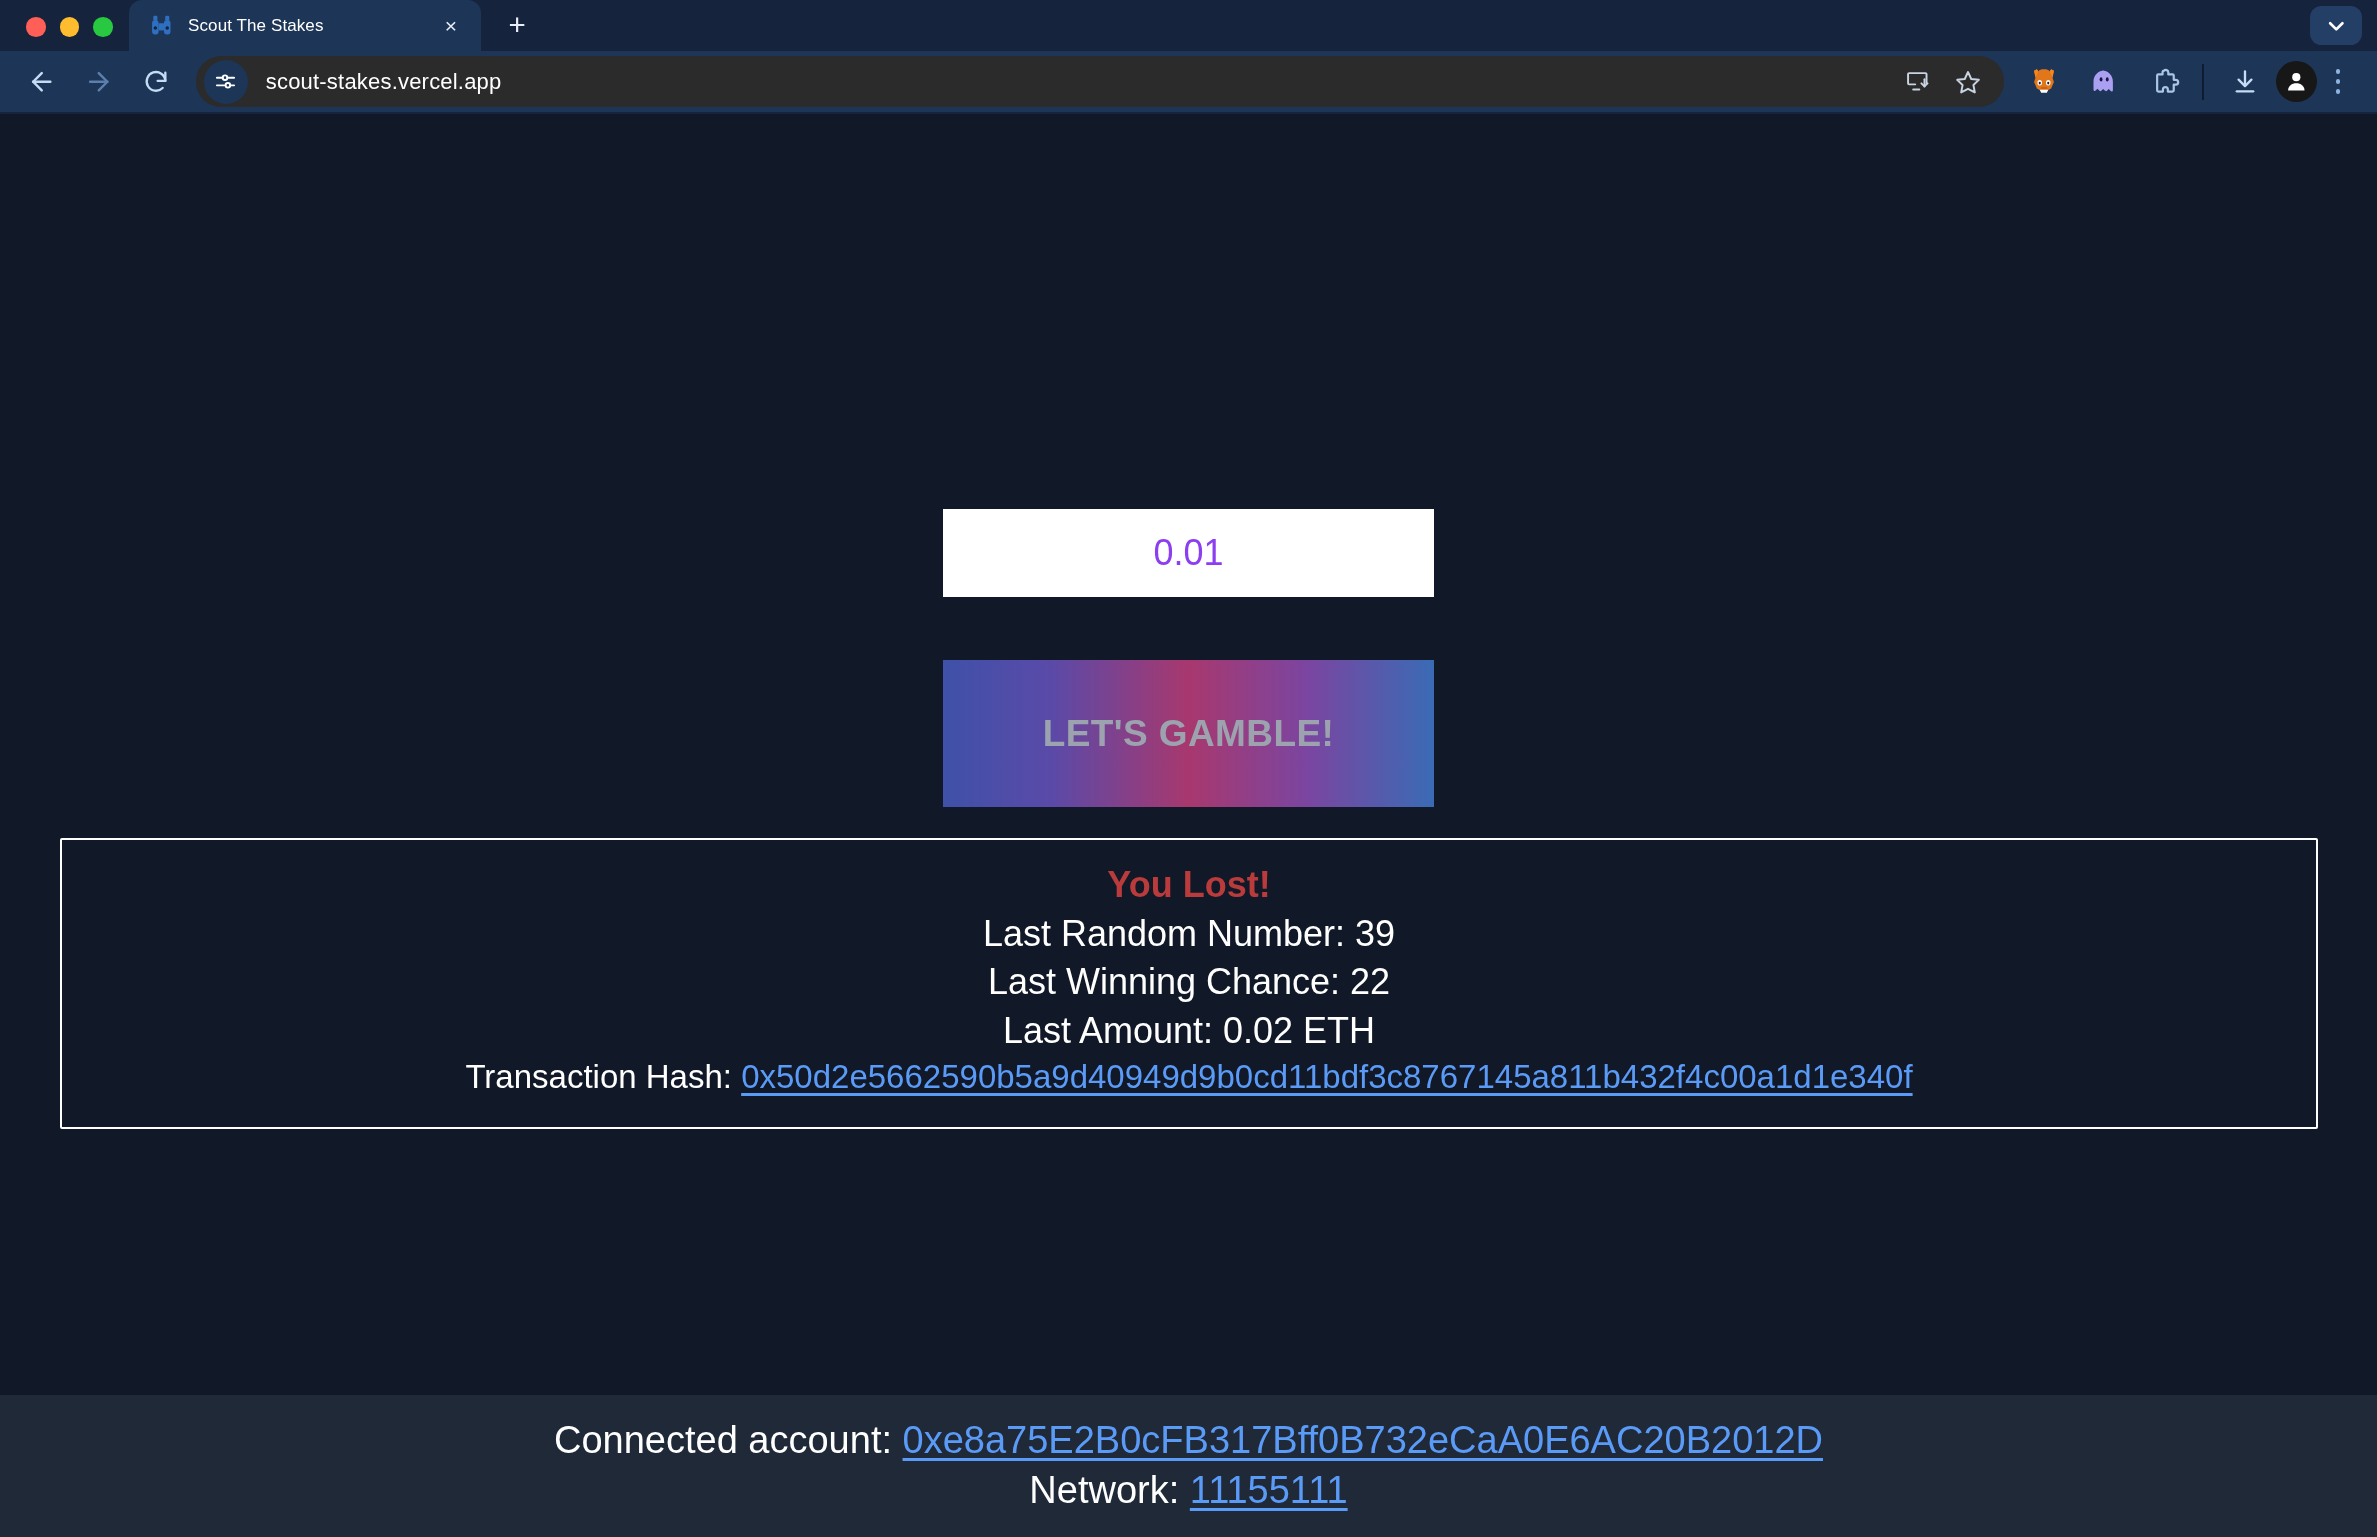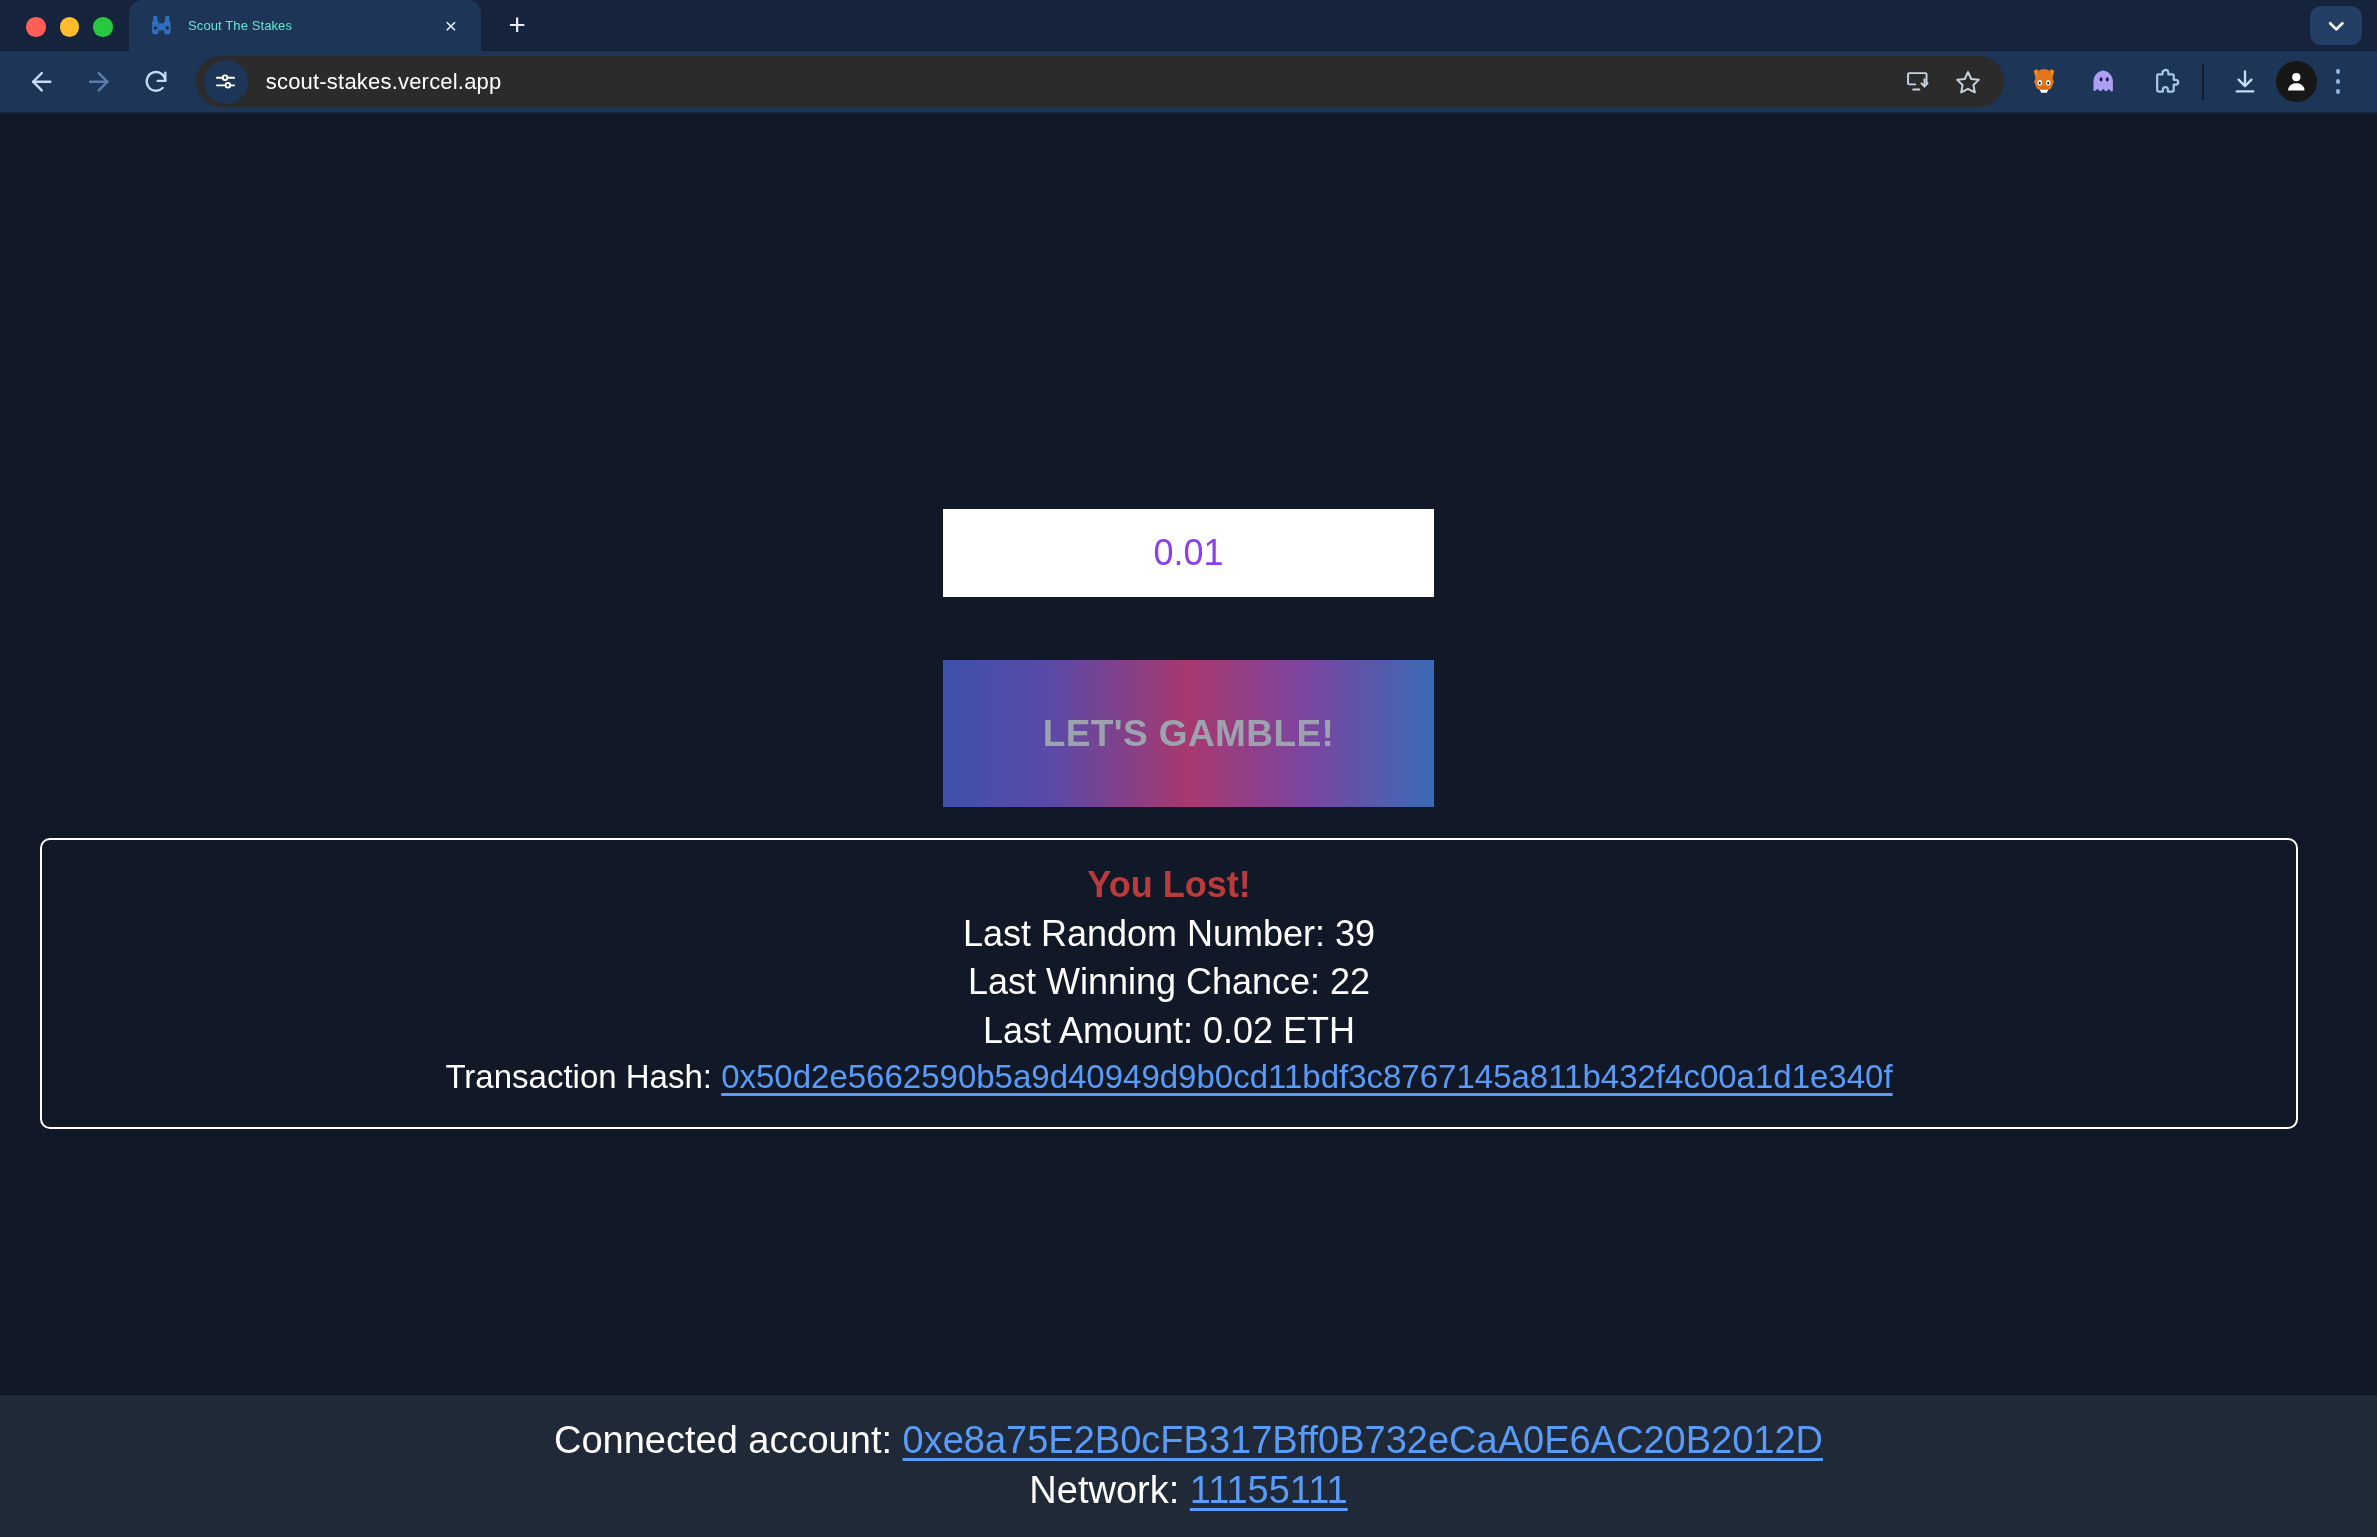--- a/index.html
+++ b/index.html
@@ -33,22 +33,22 @@
     background: #1d3557;
     border-radius: 13px 13px 0 0;
     display: flex;
     align-items: center;
     padding: 0 14.7px 0 19.6px;
     gap: 14.7px;
     position: relative;
   }
   .favicon { width: 24.6px; height: 24.6px; flex: 0 0 auto; display:block; }
   .tab-title {
-    color: #5eead4;
-    font-size: 13px;
+    color: #ffffff;
+    font-size: 17px;
     white-space: nowrap;
     flex: 1 1 auto;
     letter-spacing: 0.1px;
   }
   .tab-close {
     width: 31px; height: 31px;
     display: flex; align-items: center; justify-content: center;
     color: #e8eef8; font-size: 21px; line-height: 1;
     border-radius: 50%;
   }
@@ -155,25 +155,25 @@
     color: #9ca3af;
     font-size: 37px;
     font-weight: bold;
     letter-spacing: 0.4px;
     font-family: "Liberation Sans", sans-serif;
     display: flex; align-items: center; justify-content: center;
   }
 
   .result-box {
     position: absolute;
-    left: 40px;
+    left: 60px;
     top: 724px;
     width: 2258px;
     border: 2.5px solid #ffffff;
-    border-radius: 10px;
+    border-radius: 2px;
     padding: 23px 16.4px 28px;
     text-align: center;
   }
   .result-title {
     color: #b93b3b;
     font-size: 36px;
     font-weight: bold;
     line-height: 1.22;
     margin-bottom: 3.3px;
   }

